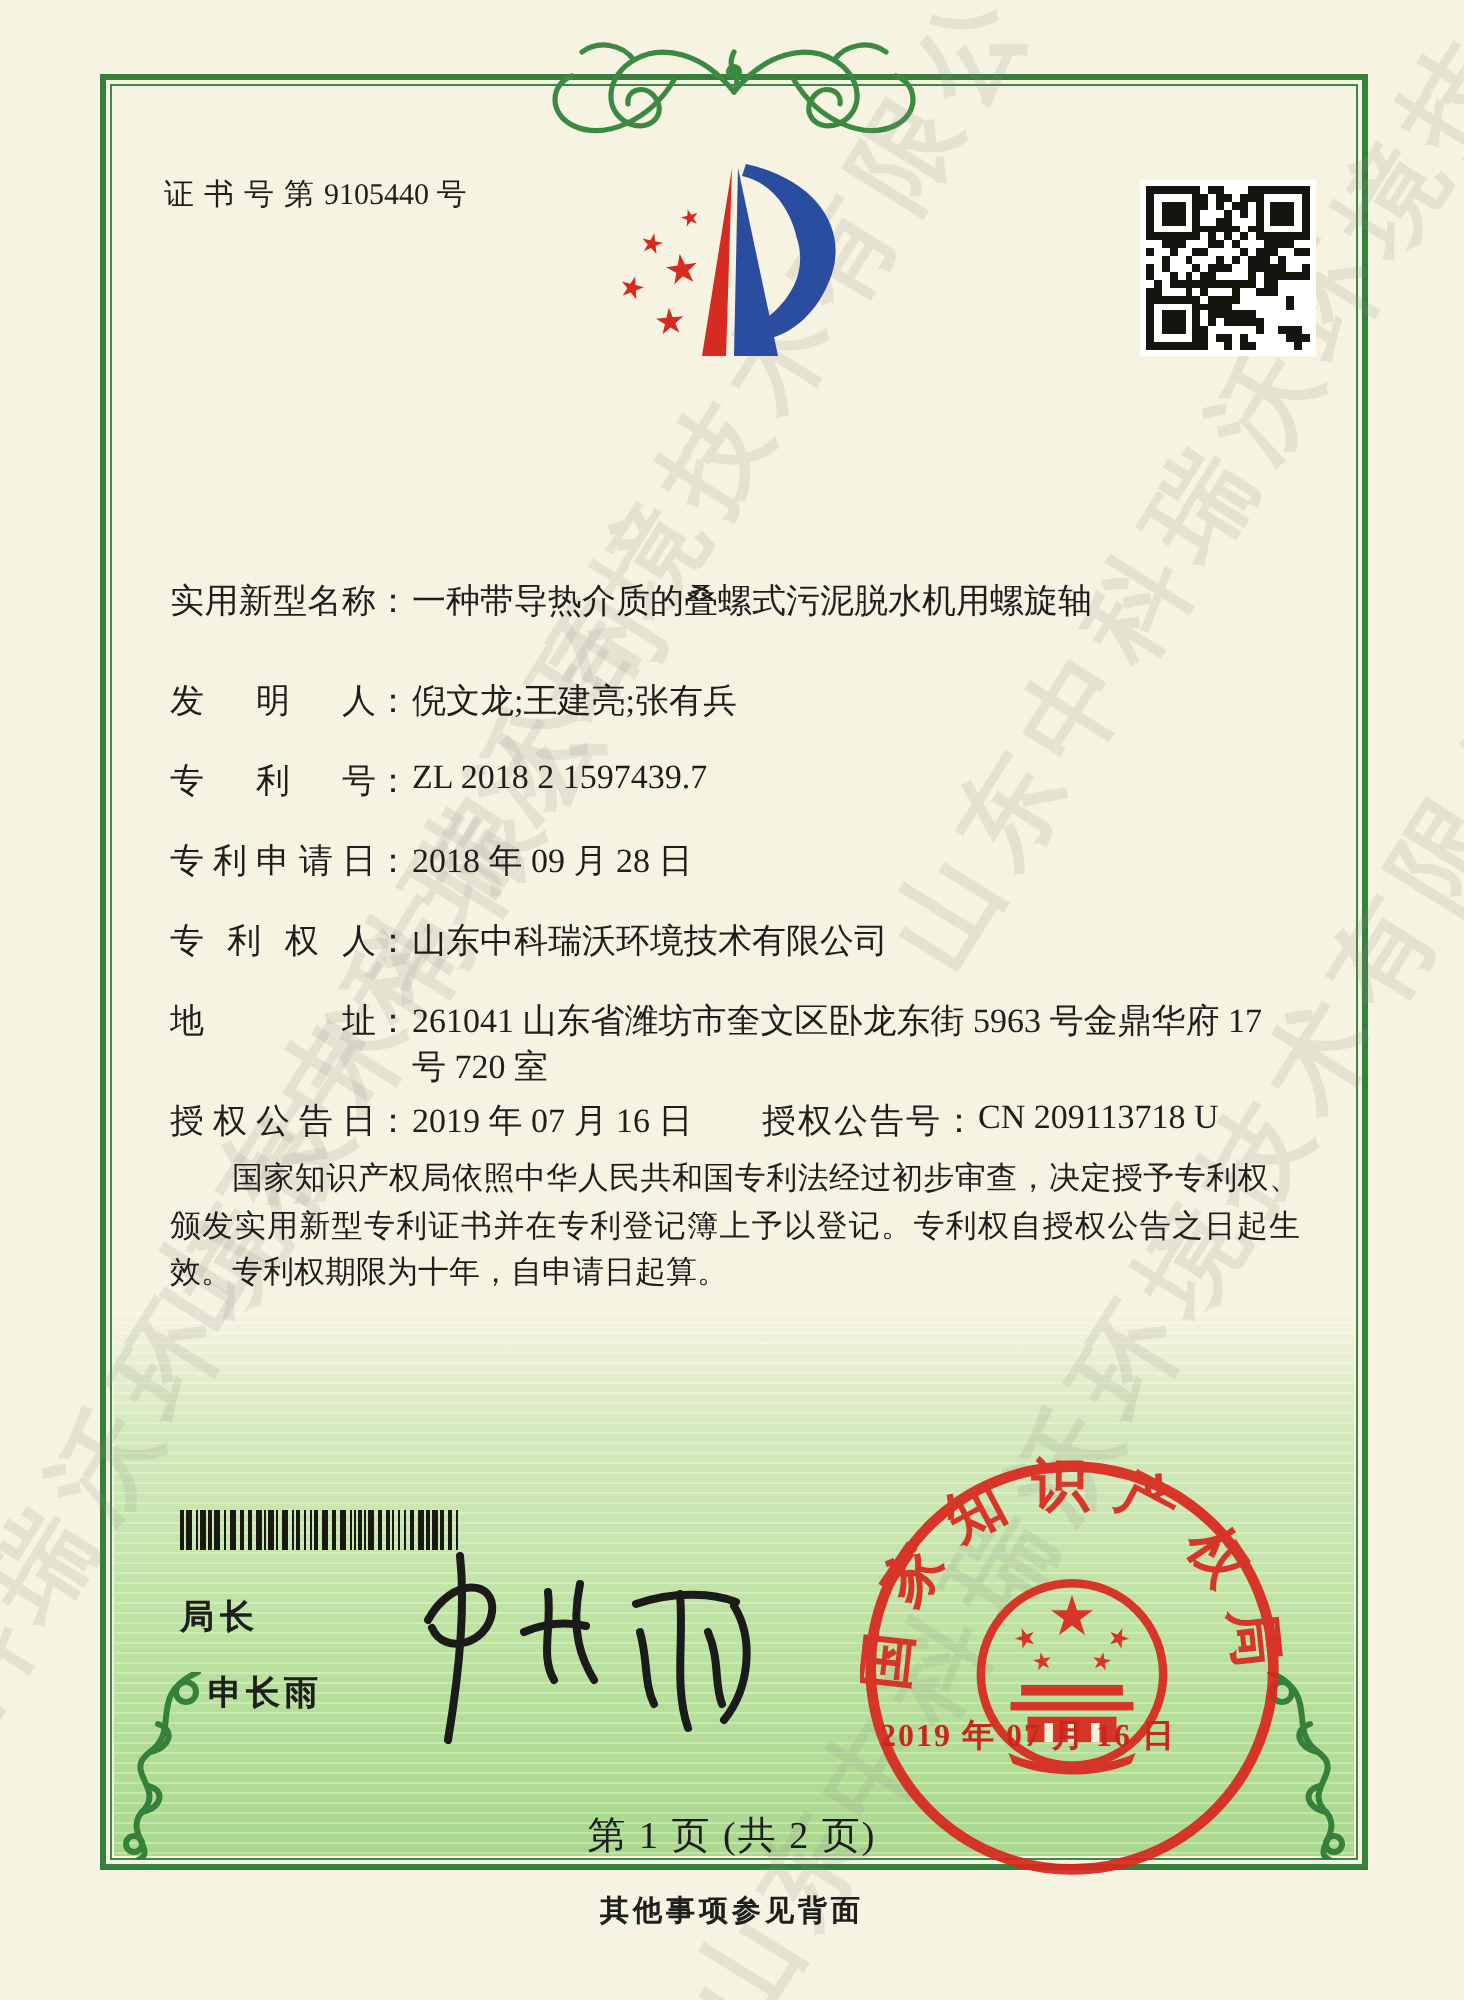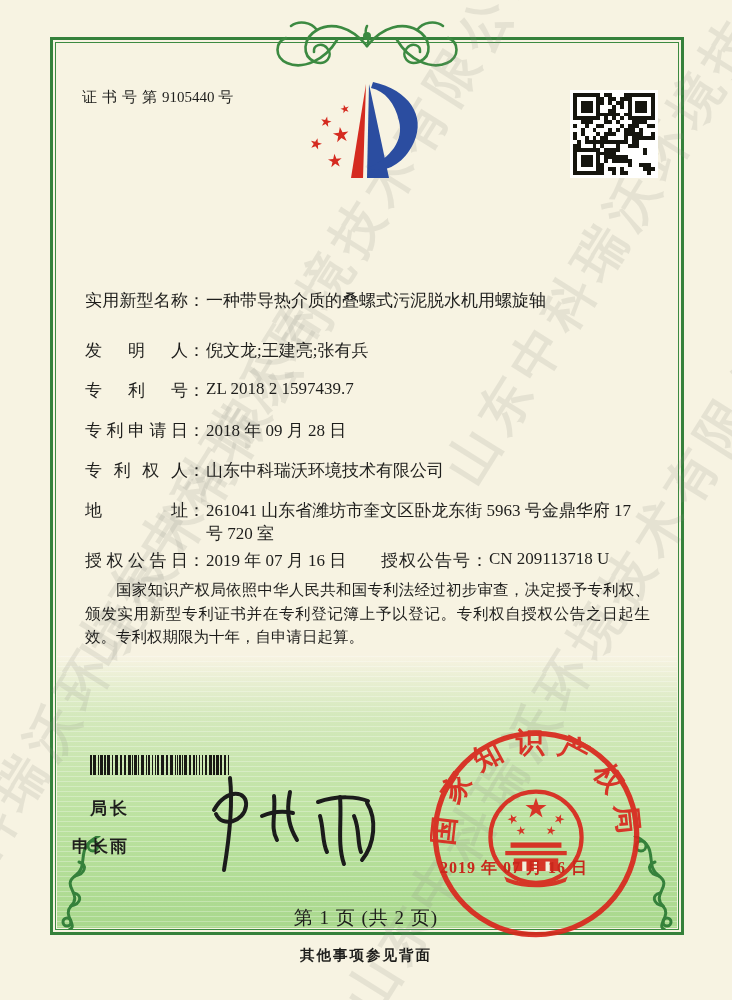--- a/index.html
+++ b/index.html
@@ -43,21 +43,21 @@
   .g2{position:absolute;left:296px;top:0;white-space:nowrap;}
   .g2 .flabel{width:auto;letter-spacing:1px;}
 
   .bodytext{left:85px;top:578px;width:565px;font-size:15.5px;line-height:23.5px;text-align:justify;}
   .bodytext p{margin:0 0 3px 0;text-indent:2em;}
 
   .barcode{left:90px;top:755px;width:192px;height:20px;display:flex;align-items:stretch;}
   .barcode span{display:inline-block;background:#191914;}
 
   .signer-title{left:90px;top:797px;font-size:17px;letter-spacing:3px;font-family:"Liberation Sans","DejaVu Sans",sans-serif;font-weight:700;}
-  .signer-name{left:72px;top:835px;font-size:17px;letter-spacing:2px;font-family:"Liberation Sans","DejaVu Sans",sans-serif;font-weight:700;}
+  .signer-name{left:104px;top:835px;font-size:17px;letter-spacing:2px;font-family:"Liberation Sans","DejaVu Sans",sans-serif;font-weight:700;}
   .signature{left:200px;top:770px;}
   .seal{left:430px;top:728px;}
   .seal-date{left:440px;top:858px;color:#c8281c;font-weight:700;font-size:16px;letter-spacing:1px;}
   .page-info{left:0;right:0;top:905px;text-align:center;font-size:19px;letter-spacing:1px;}
   .back-note{left:0;right:0;top:946px;text-align:center;font-size:14.5px;font-weight:700;letter-spacing:2px;}
 </style>
 </head>
 <body>
 
 <svg width="0" height="0" style="position:absolute">

